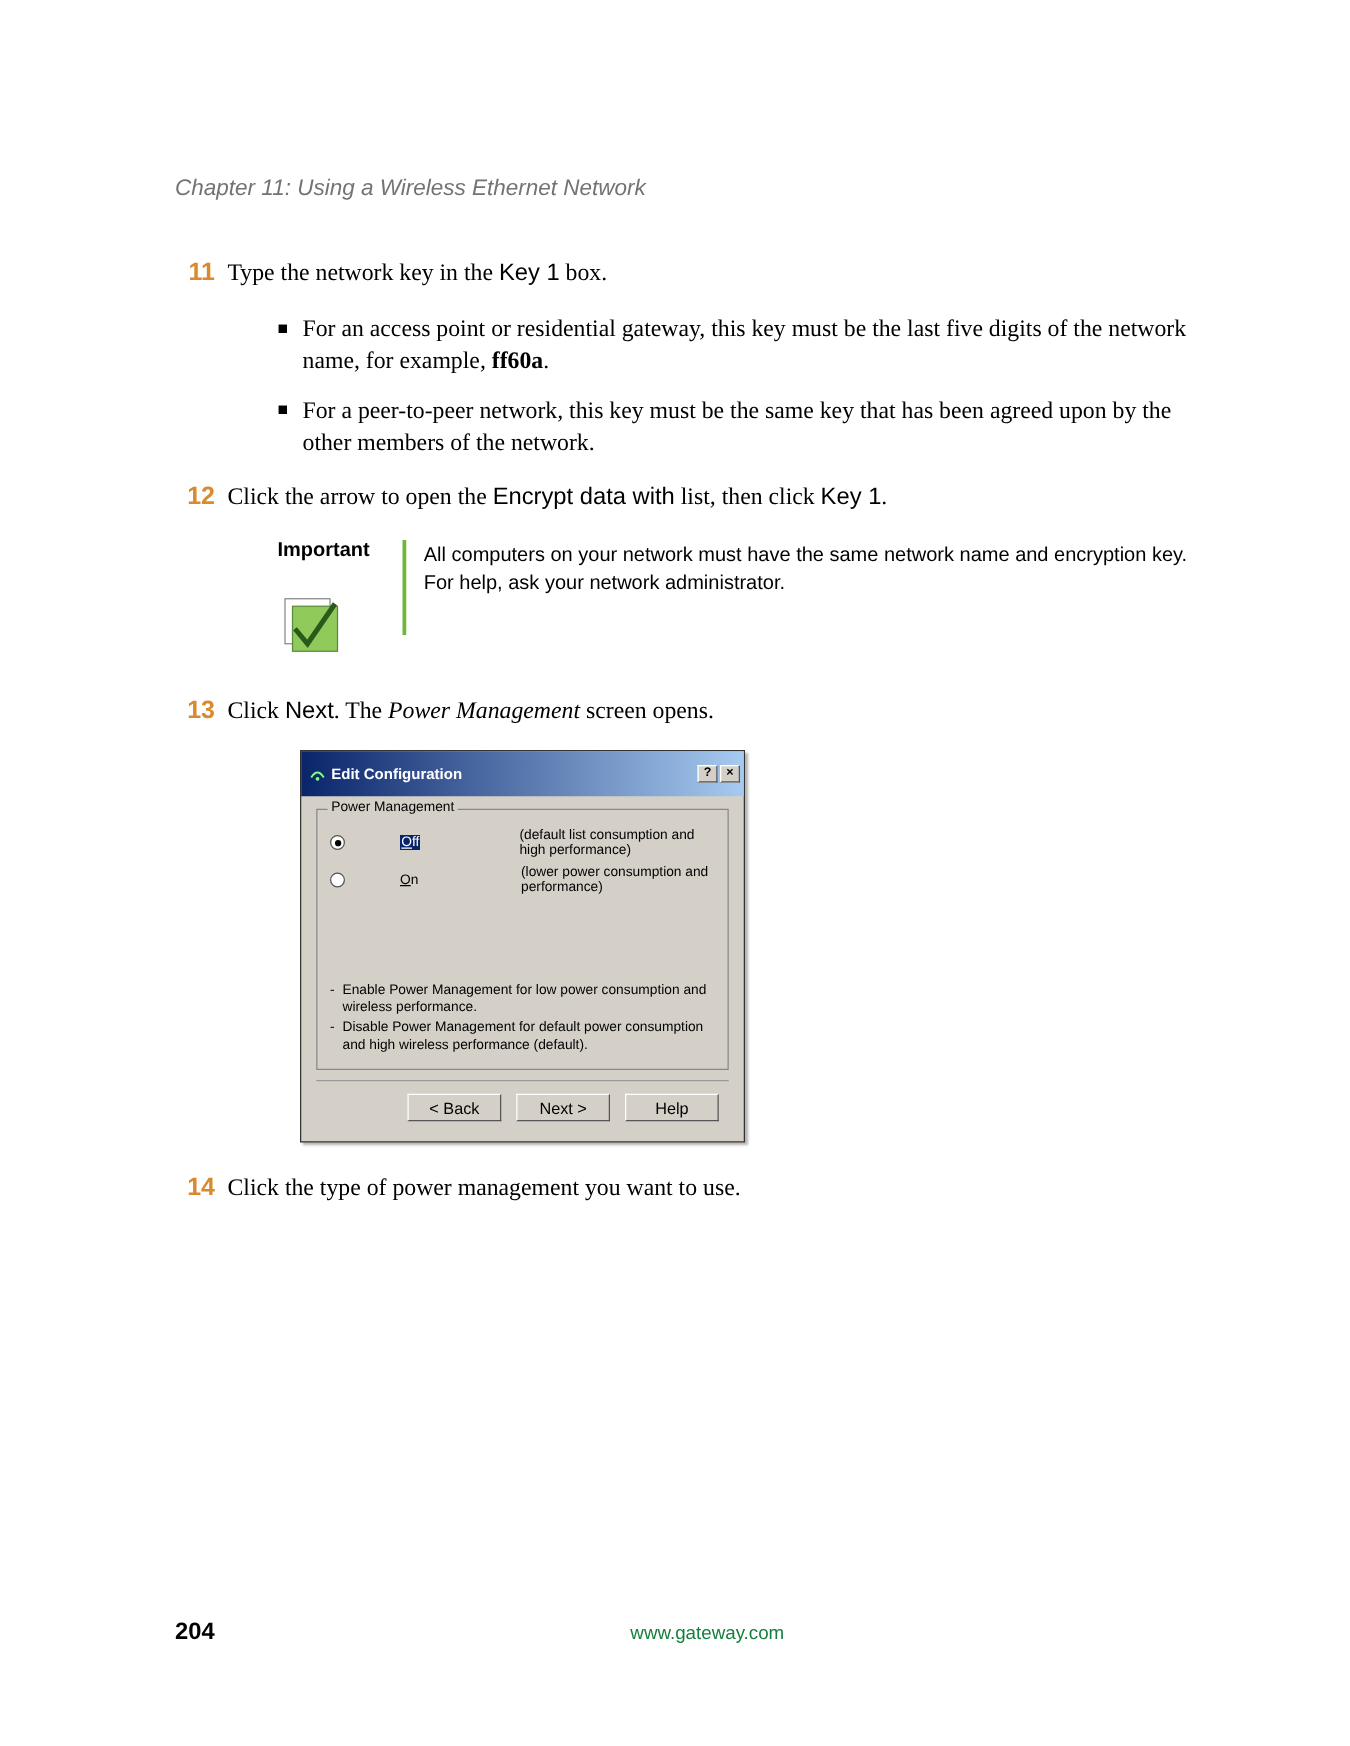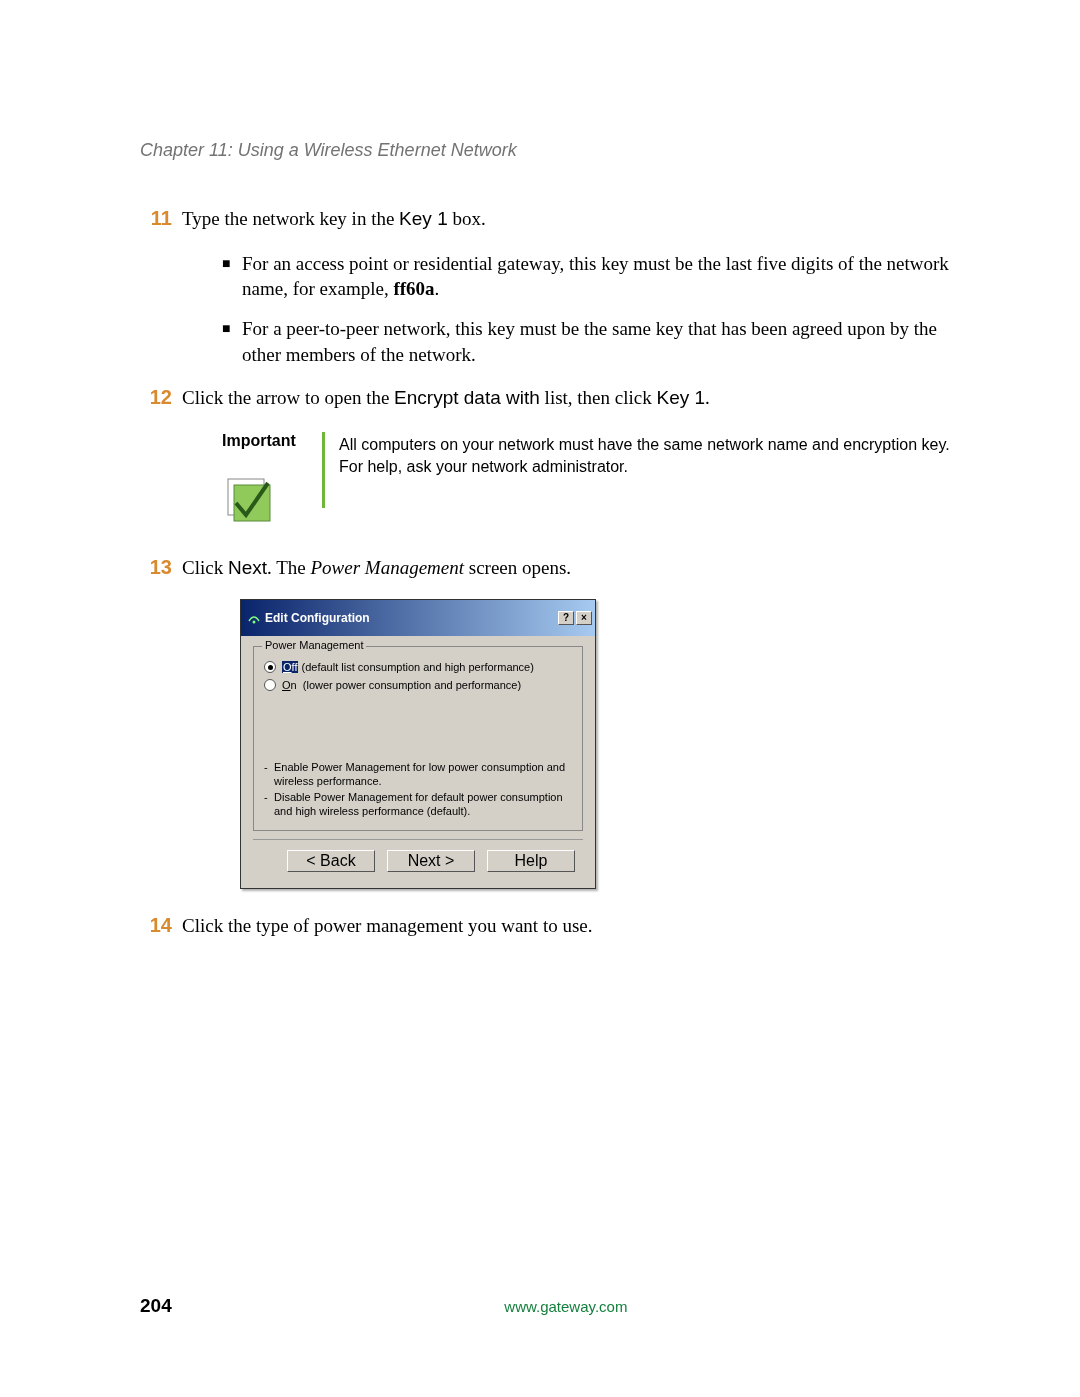--- a/index.html
+++ b/index.html
@@ -139,44 +139,44 @@
     .fieldlegend {
       position: absolute;
       top: -8px;
       left: 8px;
       background: #d4d0c8;
       padding: 0 3px;
       font-size: 11px;
     }
     .radio-row {
       display:flex;align-items:center;
-      margin-bottom:6px;font-size:11px;
+      margin-bottom:6px;font-size:11px;gap:38px;
     }
     .radio-circle {
       width:12px;height:12px;border-radius:50%;
       border:1px solid #555;background:#fff;
       margin-right:6px;display:flex;align-items:center;justify-content:center;
       flex-shrink:0;
     }
     .radio-dot { width:5px;height:5px;border-radius:50%;background:#000; }
     .radio-highlight { background:#0a246a;color:#fff;padding:0 1px; }
     .hint-list { margin-top: 70px; font-size:11px; line-height:1.25; }
     .hint-item { display:flex; margin-bottom:2px; }
     .hint-dash { width:10px;flex-shrink:0; }
     .dialog-buttons-area {
       border-top: 1px solid #999;
       padding: 10px 8px 4px;
       display:flex;justify-content:flex-end;gap:12px;
     }
     .dlg-btn {
-      width: 88px;height:22px;
+      width: 75px;height:22px;
       background:#d4d0c8;
       border:1px solid #fff;
       border-right-color:#555;border-bottom-color:#555;
-      font-size:16px;
+      font-size:13px;
       display:flex;align-items:center;justify-content:center;
     }
     .footer {
       position: absolute;
       bottom: 80px;
       left: 140px;
       right: 120px;
       display: flex;
       align-items: center;
       font-family: Arial, sans-serif;

